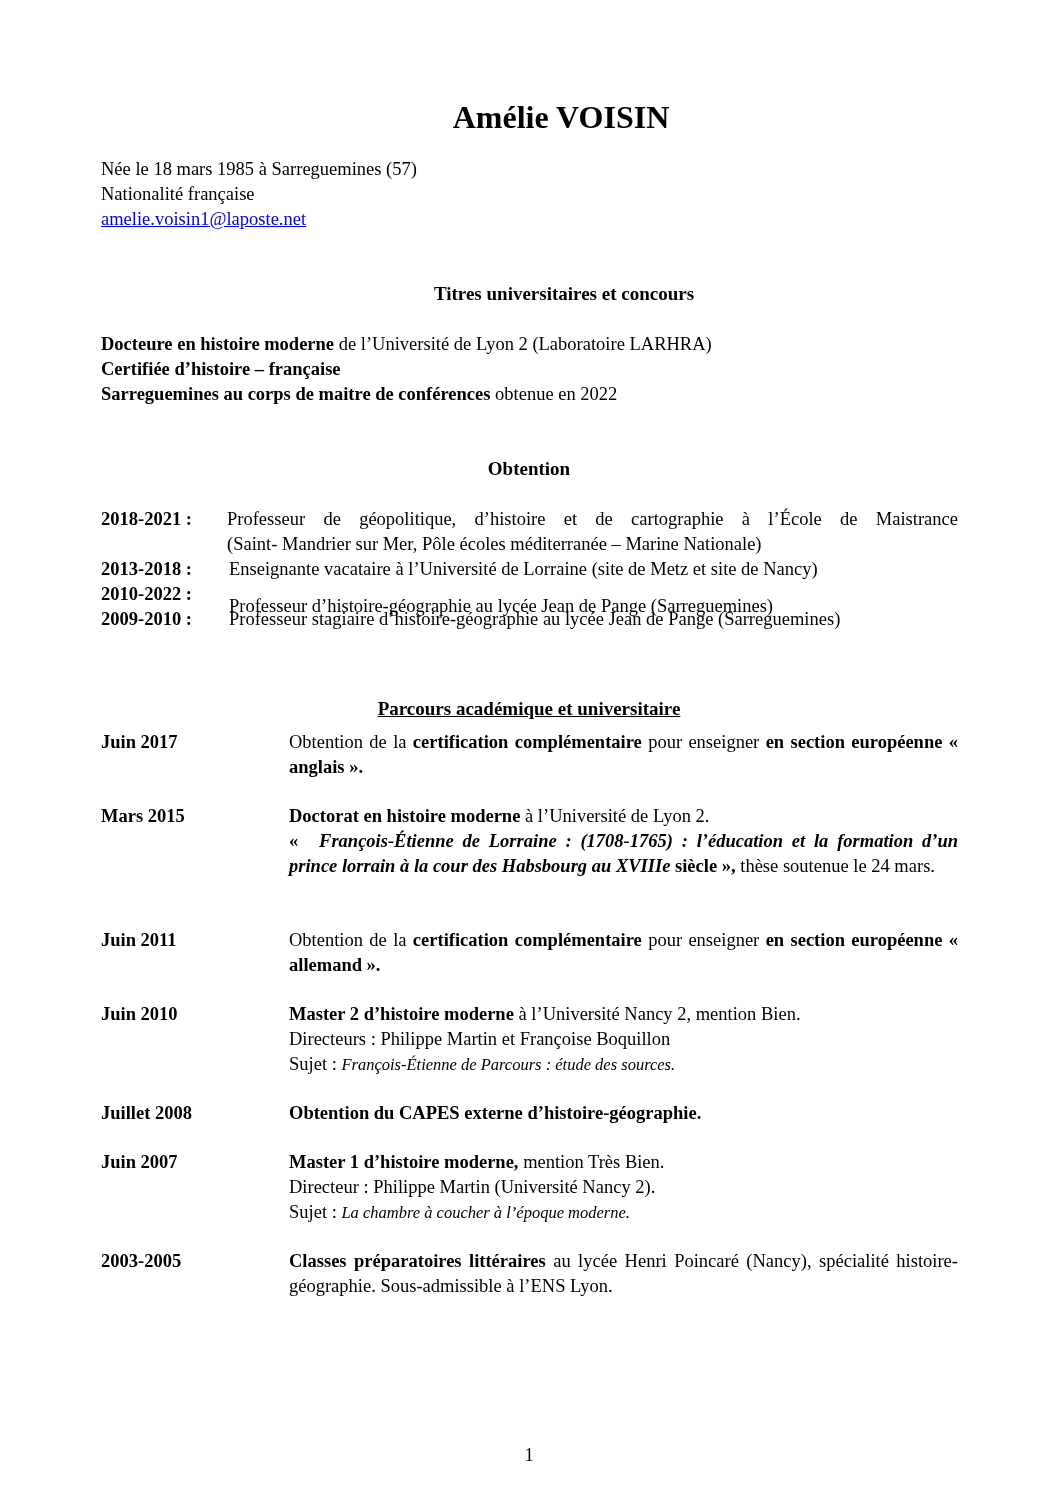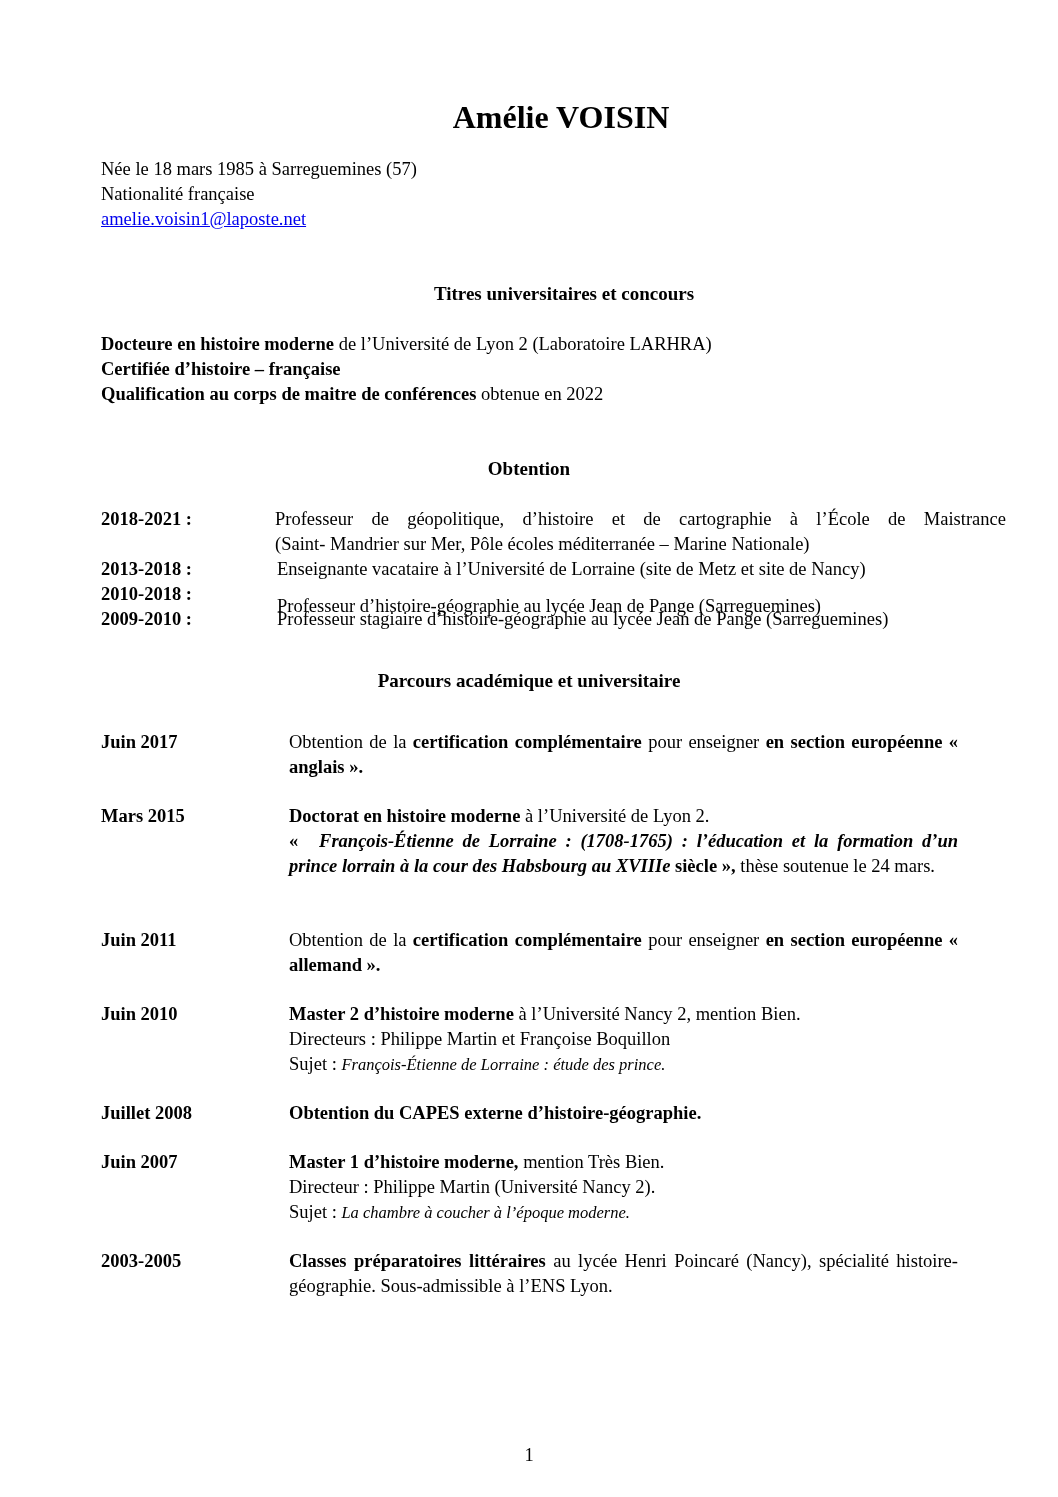--- a/index.html
+++ b/index.html
@@ -13,21 +13,21 @@
       position: absolute; left: 0; width: 1058px; top: 99px;
       text-align: center; font-weight: bold; font-size: 32px; margin-left: 32px;
     }
     .abs { position: absolute; white-space: nowrap; line-height: 25px; }
     .heading {
       position: absolute; left: 0; width: 1058px; text-align: center;
       font-weight: bold; font-size: 19px; line-height: 25px;
     }
     .email { color: #0000EE; text-decoration: underline; }
     .fn-date { position: absolute; left: 101px; font-weight: bold; line-height: 25px; white-space: nowrap; }
-    .fn-text { position: absolute; line-height: 25px; margin-left: 48px; }
+    .fn-text { position: absolute; line-height: 25px; }
     .fn-justify { text-align: justify; text-align-last: left; }
     .pa-date { position: absolute; left: 101px; font-weight: bold; line-height: 25px; white-space: nowrap; }
     .pa-body { position: absolute; left: 289px; width: 669px; line-height: 25px; }
     .pa-body .line { display: block; }
     .justify-block { text-align: justify; text-align-last: left; }
     .b { font-weight: bold; }
     .bi { font-weight: bold; font-style: italic; margin-left: 12px; }
     .small-i { font-style: italic; font-size: 16.5px; }
     .page-num { position: absolute; left: 0; width: 1058px; top: 1445px; text-align: center; }
   </style>
@@ -44,59 +44,59 @@
 
   <div class="heading" style="top:281px;padding-left:35px;">Titres universitaires et concours</div>
 
   <div class="abs" style="left:101px; top:332px;">
     <span class="b">Docteure en histoire moderne</span><span> de l’Université de Lyon 2 (Laboratoire LARHRA)</span>
   </div>
   <div class="abs" style="left:101px; top:357px;">
     <span class="b">Certifiée d’histoire – française</span><span></span>
   </div>
   <div class="abs" style="left:101px; top:382px;">
-    <span class="b">Qualification au corps de maitre de conférences</span><span> obtenue en 2022</span>
+    <span class="b">Sarreguemines au corps de maitre de conférences</span><span> obtenue en 2022</span>
   </div>
 
   <div class="heading" style="top:456px;">Obtention</div>
 
   <div class="fn-date" style="top:507px;">2018-2021 :</div>
   <div class="fn-text fn-justify" style="left:227px; top:507px; width:731px;">
     <span style="display:block; text-align:justify; text-align-last:justify;">Professeur de géopolitique, d’histoire et de cartographie à l’École de Maistrance</span>
     <span style="display:block;">(Saint- Mandrier sur Mer, Pôle écoles méditerranée – Marine Nationale)</span>
   </div>
 
   <div class="fn-date" style="top:557px;">2013-2018 :</div>
   <div class="fn-text" style="left:229px; top:557px; white-space:nowrap;">Enseignante vacataire à l’Université de Lorraine (site de Metz et site de Nancy)</div>
 
-  <div class="fn-date" style="top:582px;">2010-2018 :</div>
+  <div class="fn-date" style="top:582px;">2010-2022 :</div>
   <div class="fn-text" style="left:229px; top:594px; white-space:nowrap;">Professeur d’histoire-géographie au lycée Jean de Pange (Sarreguemines)</div>
 
   <div class="fn-date" style="top:607px;">2009-2010 :</div>
   <div class="fn-text" style="left:229px; top:607px; white-space:nowrap;">Professeur stagiaire d’histoire-géographie au lycée Jean de Pange (Sarreguemines)</div>
 
-  <div class="heading" style="top:668px;">Parcours académique et universitaire</div>
+  <div class="heading" style="top:696px;text-decoration:underline;">Parcours académique et universitaire</div>
 
   <div class="pa-date" style="top:730px;">Juin 2017</div>
   <div class="pa-body justify-block" style="top:730px;"><span>Obtention de la </span><span class="b">certification complémentaire</span><span> pour enseigner </span><span class="b">en section européenne « anglais ».</span></div>
 
   <div class="pa-date" style="top:804px;">Mars 2015</div>
   <div class="pa-body" style="top:804px;">
     <span class="line"><span class="b">Doctorat en histoire moderne</span><span> à l’Université de Lyon 2.</span></span>
     <span class="line justify-block"><span class="b">« </span><span class="bi">François-Étienne de Lorraine : (1708-1765) : l’éducation et la formation d’un prince lorrain à la cour des Habsbourg au XVIIIe</span><span class="b"> siècle »,</span><span> thèse soutenue le 24 mars.</span></span>
   </div>
 
   <div class="pa-date" style="top:928px;">Juin 2011</div>
   <div class="pa-body justify-block" style="top:928px;"><span>Obtention de la </span><span class="b">certification complémentaire</span><span> pour enseigner </span><span class="b">en section européenne « allemand ».</span></div>
 
   <div class="pa-date" style="top:1002px;">Juin 2010</div>
   <div class="pa-body" style="top:1002px;">
     <span class="line"><span class="b">Master 2 d’histoire moderne</span><span> à l’Université Nancy 2, mention Bien.</span></span>
     <span class="line">Directeurs : Philippe Martin et Françoise Boquillon</span>
-    <span class="line"><span>Sujet : </span><span class="small-i">François-Étienne de Lorraine : étude des prince.</span></span>
+    <span class="line"><span>Sujet : </span><span class="small-i">François-Étienne de Parcours : étude des sources.</span></span>
   </div>
 
   <div class="pa-date" style="top:1101px;">Juillet 2008</div>
   <div class="pa-body" style="top:1101px;"><span class="b">Obtention du CAPES externe d’histoire-géographie.</span></div>
 
   <div class="pa-date" style="top:1150px;">Juin 2007</div>
   <div class="pa-body" style="top:1150px;">
     <span class="line"><span class="b">Master 1 d’histoire moderne,</span><span> mention Très Bien.</span></span>
     <span class="line">Directeur : Philippe Martin (Université Nancy 2).</span>
     <span class="line"><span>Sujet : </span><span class="small-i">La chambre à coucher à l’époque moderne.</span></span>

